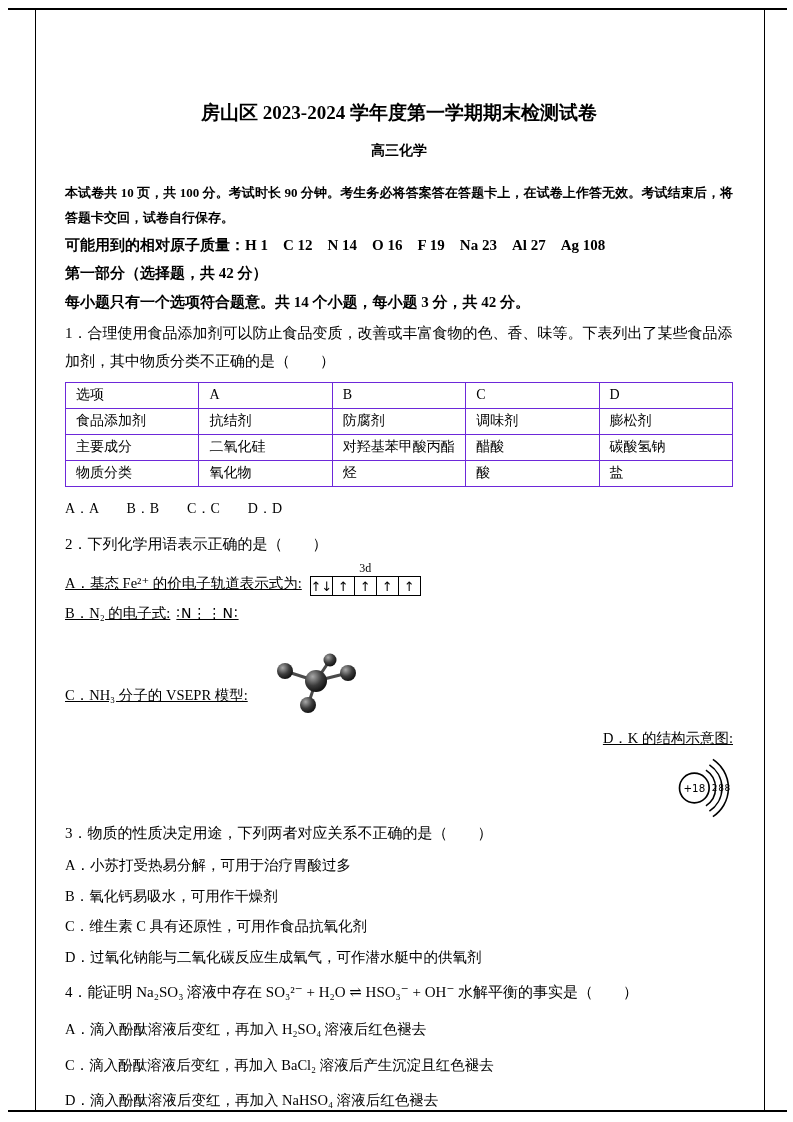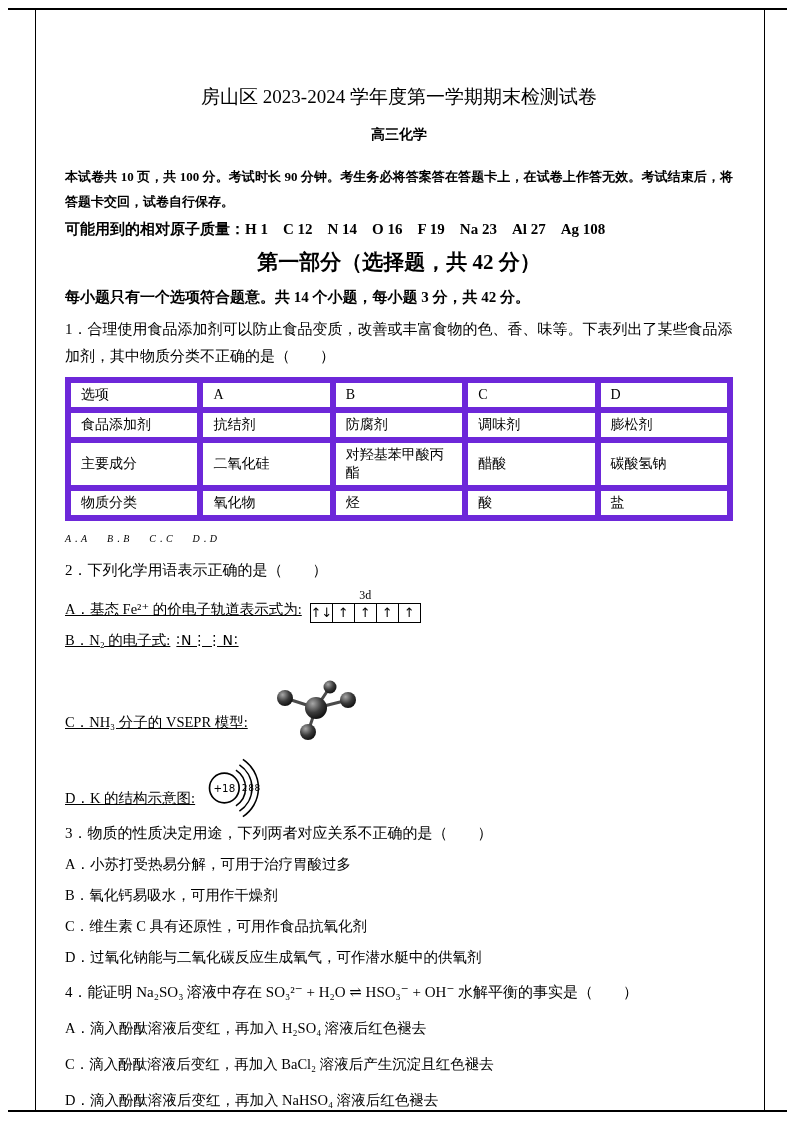--- a/index.html
+++ b/index.html
@@ -10,56 +10,56 @@
     font-family:"Liberation Serif","DejaVu Serif","DejaVu Sans",serif;
   }
   .frame-line { position:absolute; background:#000; }
   .frame-top    { left:8px;  top:8px;    width:779px; height:2px; }
   .frame-bottom { left:8px;  top:1110px; width:779px; height:2px; }
   .frame-left   { left:35px; top:8px;    width:1px;   height:1102px; }
   .frame-right  { left:764px;top:8px;    width:1px;   height:1102px; }
 
   .content { position:absolute; left:65px; top:84px; width:668px; }
 
-  .title    { font-size:19px; font-weight:normal; text-align:center; margin:0 0 16px 0; }
+  .title    { font-size:19px; font-weight:bold; text-align:center; margin:16px 0 16px 0; }
   .subtitle { font-size:14px; font-weight:bold; text-align:center; margin:0 0 20px 0; }
   .b { font-weight:bold; }
   p { margin:0; }
   .intro   { font-size:13px; line-height:1.95; text-align:justify; }
   .masses  { font-size:15px; line-height:1.9; }
-  .section-heading { font-size:21px; text-align:center; line-height:1.9; }
+  .section-heading { font-size:15px; text-align:left; line-height:1.9; }
   .section-note    { font-size:15px; line-height:1.9; margin-bottom:4px; }
 
   .qtext   { font-size:15px; line-height:1.85; }
   .opt     { font-size:14.5px; line-height:1.85; }
 
   table.additive { border-collapse:collapse; table-layout:fixed; width:100%; margin:6px 0 8px 0; }
-  table.additive td { border:6px solid #6d28d9; font-size:14px; padding:3px 10px; height:26px; vertical-align:middle; }
+  table.additive td { border:1px solid #6d28d9; font-size:14px; padding:3px 10px; height:26px; vertical-align:middle; }
 
-  .answers { font-size:10px; line-height:2.0;font-style:italic; }
+  .answers { font-size:14px; line-height:2.0; }
 
   .optline { display:flex; align-items:flex-end; margin-top:4px; }
   .optline .opt { white-space:nowrap;text-decoration:underline; }
 
   .orbital { display:inline-flex; flex-direction:column; align-items:center; margin-left:8px; }
   .orbital-label { font-size:12px; font-weight:normal; line-height:1; margin-bottom:2px; font-family:"Liberation Serif",serif; }
   .orbital-row { display:flex; }
   .orbital-cell {
     width:23px; height:20px; border:1px solid #000; margin-left:-1px;
     display:flex; align-items:center; justify-content:center;
     font-size:13px; font-family:"DejaVu Sans",sans-serif; line-height:1;
   }
   .orbital-cell:first-child { margin-left:0; }
 
   .electron-formula { font-family:"DejaVu Sans",sans-serif; font-size:14px; letter-spacing:1px; margin-left:6px; }
 
   .img-row { display:flex; align-items:flex-end; }
   .img-row svg { display:block; margin-left:10px; position:relative; top:6px; }
   .row-c { margin-top:18px;gap:14px; }
-  .row-d { margin-top:16px; }
+  .row-d { margin-top:16px;flex-direction:column; }
 
   .q3 .opt, .q4 .opt { margin-top:4px; }
   .q4 .opt { margin-top:9px; }
   .qgap { margin-top:8px; }
 </style>
 </head>
 <body>
 
 <div class="frame-line frame-top"></div>
 <div class="frame-line frame-bottom"></div>

